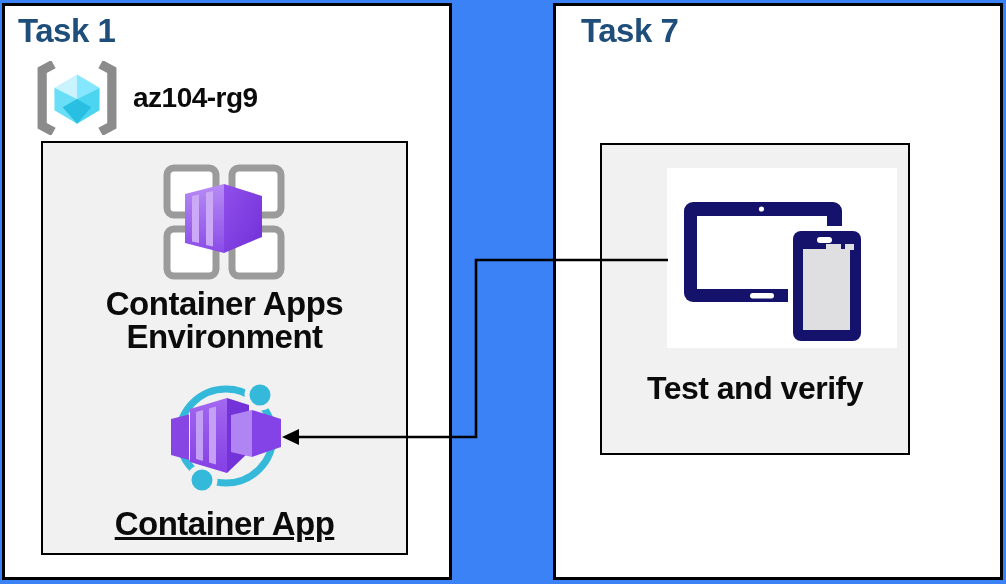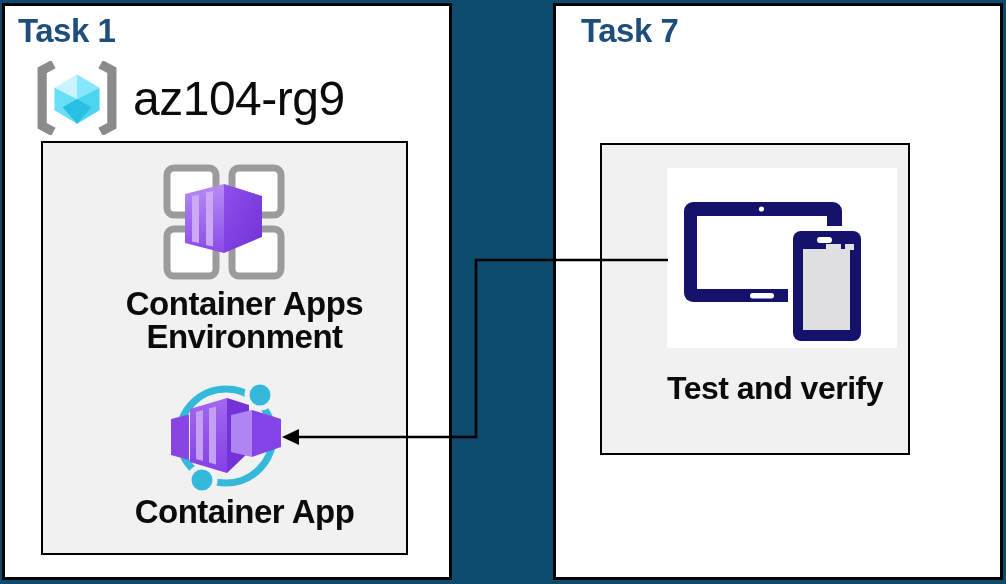--- a/index.html
+++ b/index.html
@@ -3,44 +3,44 @@
 <meta charset="utf-8">
 <style>
   :root{
     --title-blue:#1E4E79;
     --panel-bg:#F1F1F1;
     --label-color:#0B0B0B;
     --border-color:#000000;
   }
   *{margin:0;padding:0;box-sizing:border-box;}
   body{background:#fff;font-family:"Liberation Sans","DejaVu Sans",sans-serif;}
-  .stage{position:relative;width:1006px;height:584px;background:#0c4a6e;overflow:hidden;}
+  .stage{position:relative;width:1006px;height:584px;background:#3b82f6;overflow:hidden;}
 
   .task-box{position:absolute;top:3px;width:450px;height:577px;border:3px solid var(--border-color);background:#fff;}
   .task-box.t1{left:2px;}
   .task-box.t2{left:553px;}
 
   .task-title{position:absolute;top:7px;font-size:33px;line-height:36px;font-weight:700;
               letter-spacing:-0.5px;color:var(--title-blue);white-space:nowrap;}
   .t1 .task-title{left:13px;}
   .t2 .task-title{left:25px;}
 
   .rg-row{position:absolute;left:31px;top:54px;height:76px;display:flex;align-items:center;gap:15px;}
   .rg-row svg{display:block;}
-  .rg-name{font-size:48px;font-weight:400;letter-spacing:-0.5px;color:var(--label-color);white-space:nowrap;}
+  .rg-name{font-size:28px;font-weight:700;letter-spacing:-0.5px;color:var(--label-color);white-space:nowrap;}
 
   .inner-panel{position:absolute;background:var(--panel-bg);border:2.5px solid var(--border-color);}
   .t1 .inner-panel{left:36px;top:135px;width:367px;height:414px;}
   .t2 .inner-panel{left:44px;top:137px;width:310px;height:312px;}
 
   .abs{position:absolute;}
   .node-label{position:absolute;left:0;width:100%;text-align:center;font-weight:700;
-              color:var(--label-color);font-size:33px;line-height:33px;letter-spacing:-0.5px;margin-left:20px;}
+              color:var(--label-color);font-size:33px;line-height:33px;letter-spacing:-0.5px;}
   .env-label{top:144px;}
-  .app-label{top:352px;}
+  .app-label{top:364px;text-decoration:underline;}
   .test-label{top:226px;font-size:32px;line-height:34px;}
 
   .device-card{position:absolute;left:65px;top:23px;width:230px;height:180px;background:#fff;}
 
   .connector{position:absolute;left:0;top:0;width:1006px;height:584px;z-index:10;pointer-events:none;}
 </style>
 </head>
 <body>
 
 <div class="stage">

